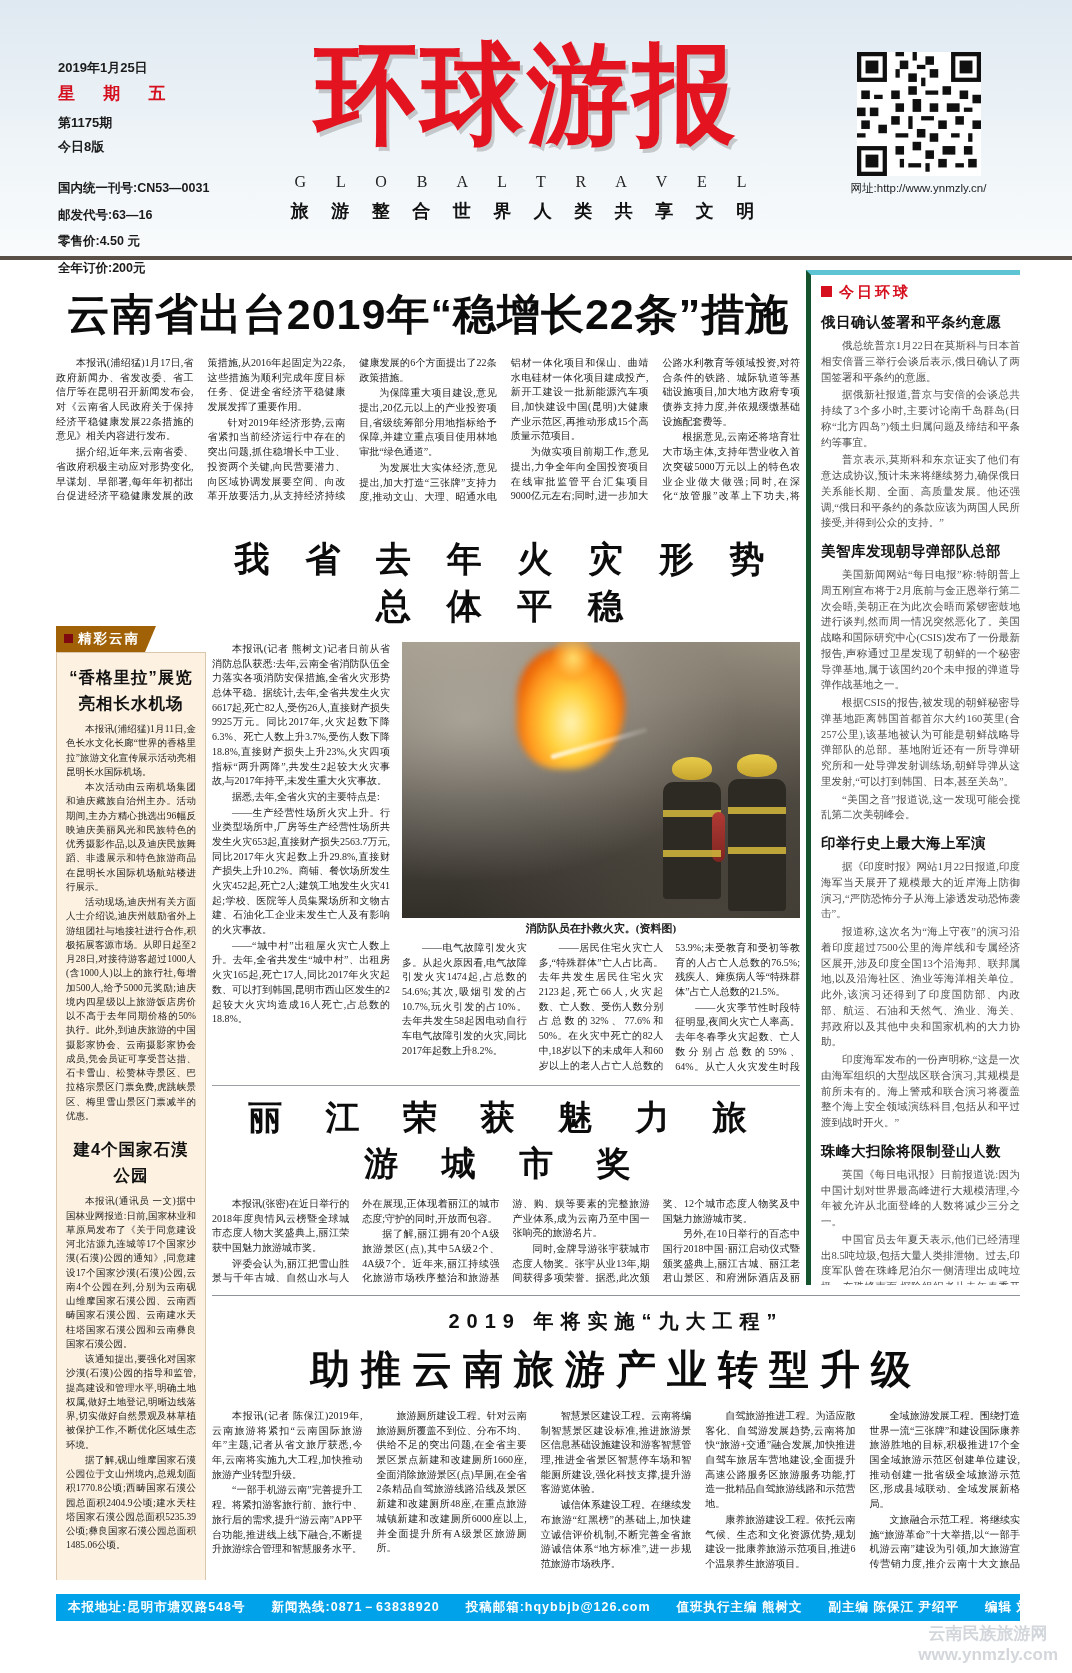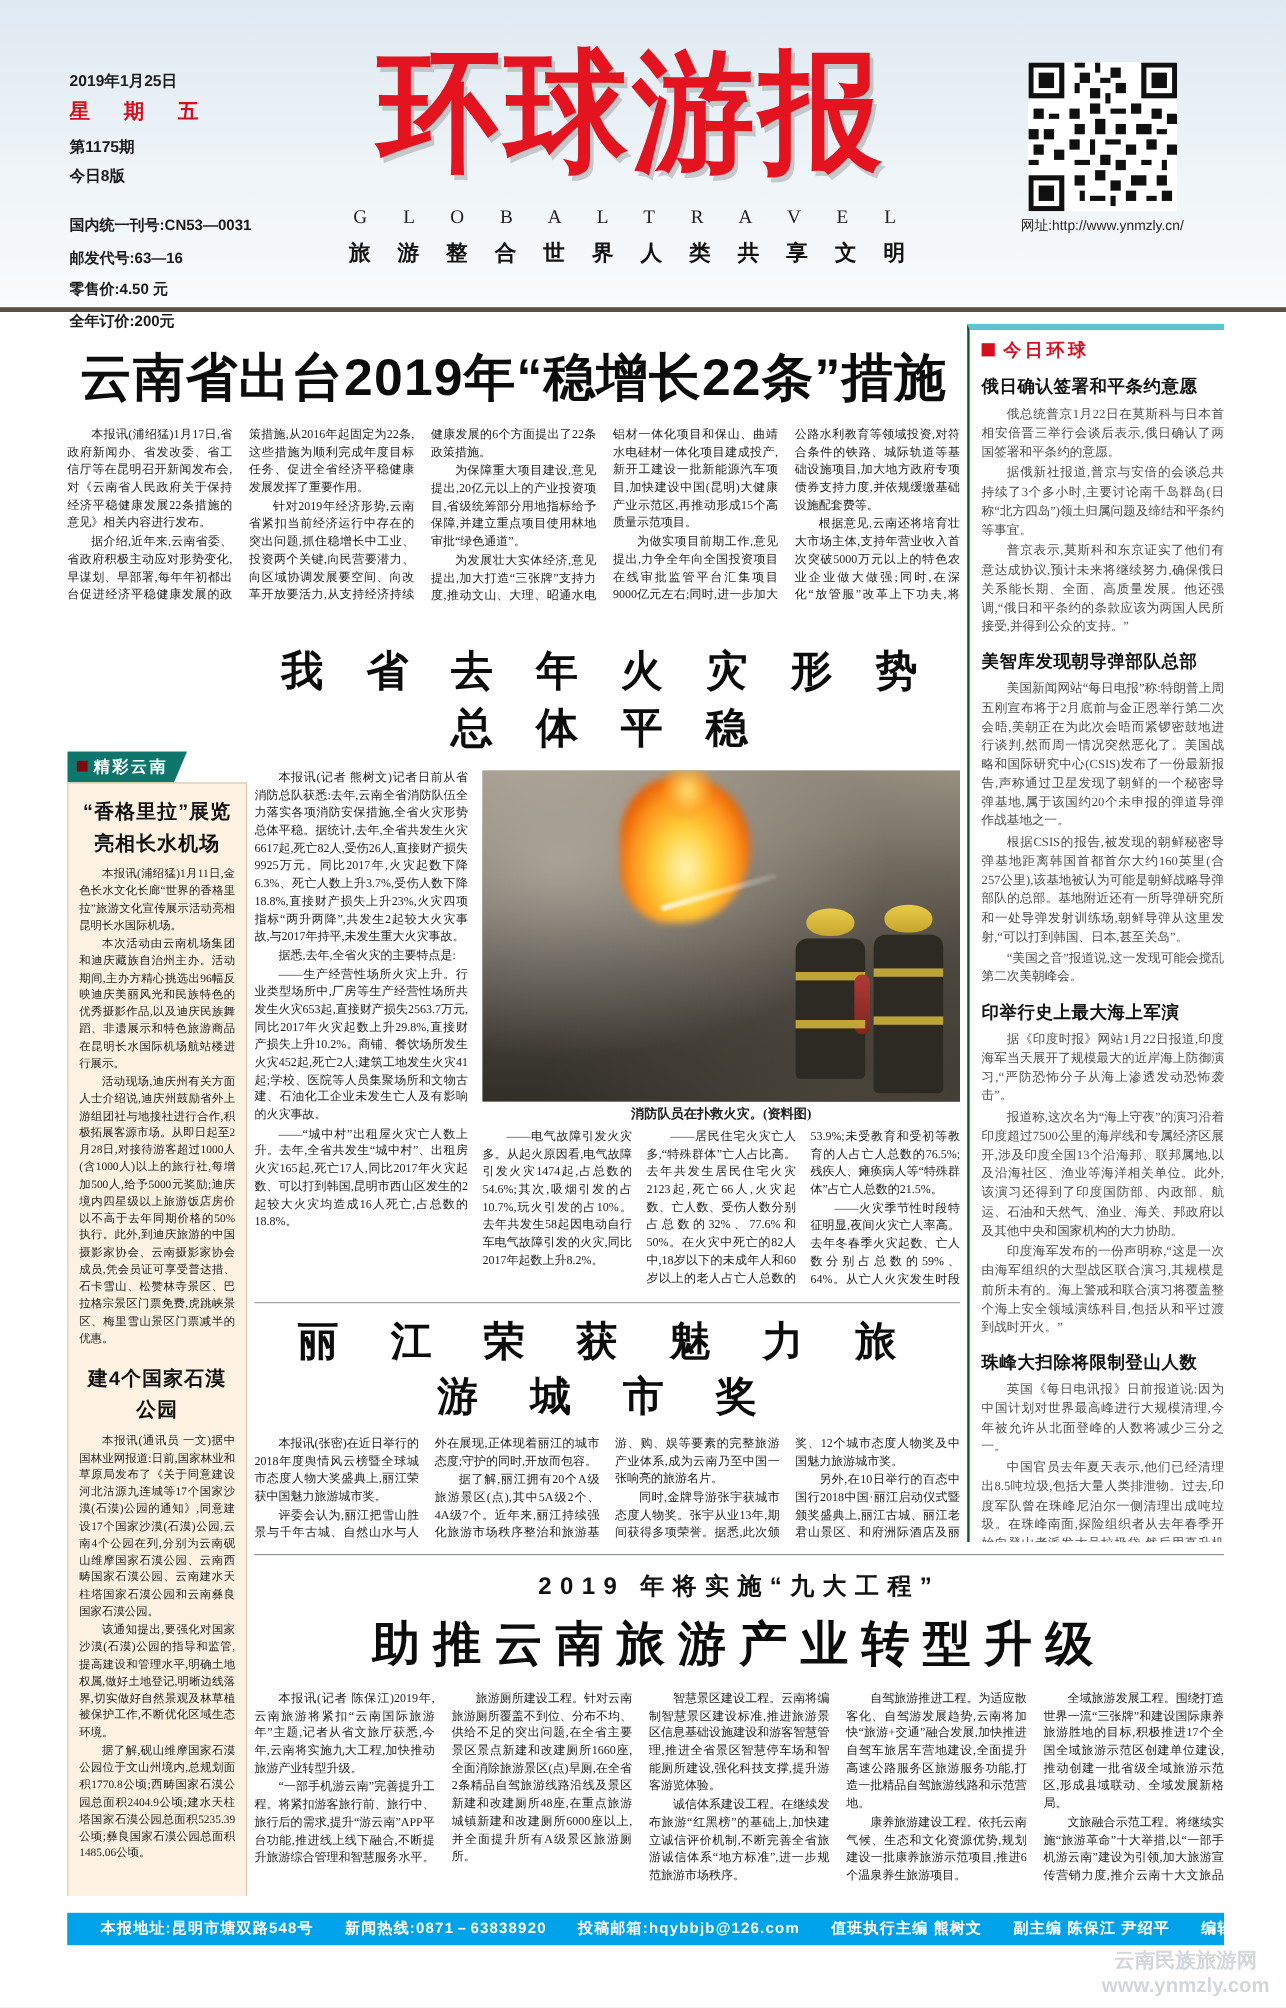--- a/index.html
+++ b/index.html
@@ -33,21 +33,21 @@
 
   
   .lead { grid-area:lead; padding-top:8px; }
   .lead .kicker { font-size:19px; letter-spacing:7px; }
   .lead .headline { font-size:43px; letter-spacing:1px; margin:8px 0 12px; }
   .lead-text { column-count:5; column-gap:14px; height:152px; }
   .para { font-size:10px; line-height:1.47; text-align:justify; text-indent:2em; color:#1d1d1d; margin-bottom:1px; }
 
   
   .side { grid-area:side; margin-top:96px; }
-  .side-tab { display:inline-block; background:#0f766e; color:#fff; font-family:"Liberation Sans",sans-serif; font-weight:bold; font-size:13.5px; letter-spacing:2px; padding:4px 16px 4px 8px; clip-path:polygon(0 0,100% 0,calc(100% - 11px) 100%,0 100%); }
+  .side-tab { display:inline-block; background:#a16207; color:#fff; font-family:"Liberation Sans",sans-serif; font-weight:bold; font-size:13.5px; letter-spacing:2px; padding:4px 16px 4px 8px; clip-path:polygon(0 0,100% 0,calc(100% - 11px) 100%,0 100%); }
   .side-tab .tab-sq { display:inline-block; width:9px; height:9px; background:#7e0a10; margin-right:5px; }
   .side-box { border:1px solid #d9c6ac; background:#fdf2e1; padding:8px 9px 10px; height:calc(100% - 25px); overflow:hidden; }
   .side-title { text-align:center; font-family:"Liberation Sans",sans-serif; font-weight:900; font-size:16.5px; color:#111; line-height:1.55; letter-spacing:1px; margin:4px 0 6px; }
   .side-title.second { margin-top:14px; }
   .side-box .para { font-size:9.5px; line-height:1.5; color:#222; }
 
   
   .fire { grid-area:fire; padding-top:4px; }
   .fire .headline { font-size:35px; letter-spacing:13px; margin:2px 0 12px; }
   .fire-body { display:flex; }
@@ -73,34 +73,34 @@
   .tank { position:absolute; right:-4px; top:30px; width:13px; height:50px; background:linear-gradient(180deg,#b13a34,#7e2521); border-radius:7px; }
   .photo-caption { text-align:center; font-size:11px; color:#222; margin-top:3px; font-weight:bold; }
   .fire-below { column-count:3; column-gap:12px; height:146px; overflow:hidden; margin-top:5px; }
 
   
   .lj { grid-area:lj; border-top:1px solid #9aa0a6; padding-top:9px; }
   .lj .headline { font-size:34px; letter-spacing:17px; margin-bottom:10px; }
   .lj-text { column-count:4; column-gap:13px; height:126px; }
 
   
-  .today { grid-area:today; border-left:2px solid #14532d; border-top:5px solid #5ec3d2; padding:8px 0 0 10px; }
+  .today { grid-area:today; border-left:5px solid #14532d; border-top:5px solid #5ec3d2; padding:8px 0 0 10px; }
   .tg-header { font-family:"Liberation Sans",sans-serif; color:#d50f1e; font-weight:900; font-size:15px; letter-spacing:3px; margin-bottom:10px; }
   .tg-header .sq { display:inline-block; width:11px; height:11px; background:#d50f1e; margin-right:7px; }
   .tg-title { font-family:"Liberation Sans",sans-serif; font-size:14.5px; font-weight:900; color:#141414; margin:11px 0 6px; letter-spacing:.5px; }
   .tg-para { font-size:10.5px; line-height:1.5; text-align:justify; text-indent:2em; color:#4c4c4c; margin-bottom:2px; }
 
   
   .bottom { grid-area:bottom; border-top:1px solid #8d9399; padding-top:12px; }
   .bottom .kicker { font-size:20px; letter-spacing:7px; }
   .bottom .headline { font-size:40px; letter-spacing:11px; margin:7px 0 12px; }
   .bottom-text { column-count:5; column-gap:14px; height:166px; }
 
   
-  .footer-bar { margin:14px 52px 0 56px; height:27px; background:#00a2e9; color:#fff; display:flex; align-items:center; padding:0 28px; font-family:"Liberation Sans",sans-serif; font-size:12.5px; font-weight:bold; letter-spacing:1px; white-space:nowrap; overflow:hidden; }
+  .footer-bar { margin:14px 52px 0 56px; height:27px; background:#00a2e9; color:#fff; display:flex; align-items:center; padding:0 12px; font-family:"Liberation Sans",sans-serif; font-size:12.5px; font-weight:bold; letter-spacing:1px; white-space:nowrap; overflow:hidden; }
   .footer-bar span { margin-right:26px; }
   .watermark { position:absolute; right:14px; bottom:8px; text-align:center; font-family:"Liberation Sans",sans-serif; font-weight:900; color:#d3d7db; text-shadow:1px 1px 0 #fff; font-size:17px; line-height:1.25; }
 </style>
 </head>
 <body>
 
 <div class="page">
 
   <header class="mast-band">
     <div class="mast-left">

